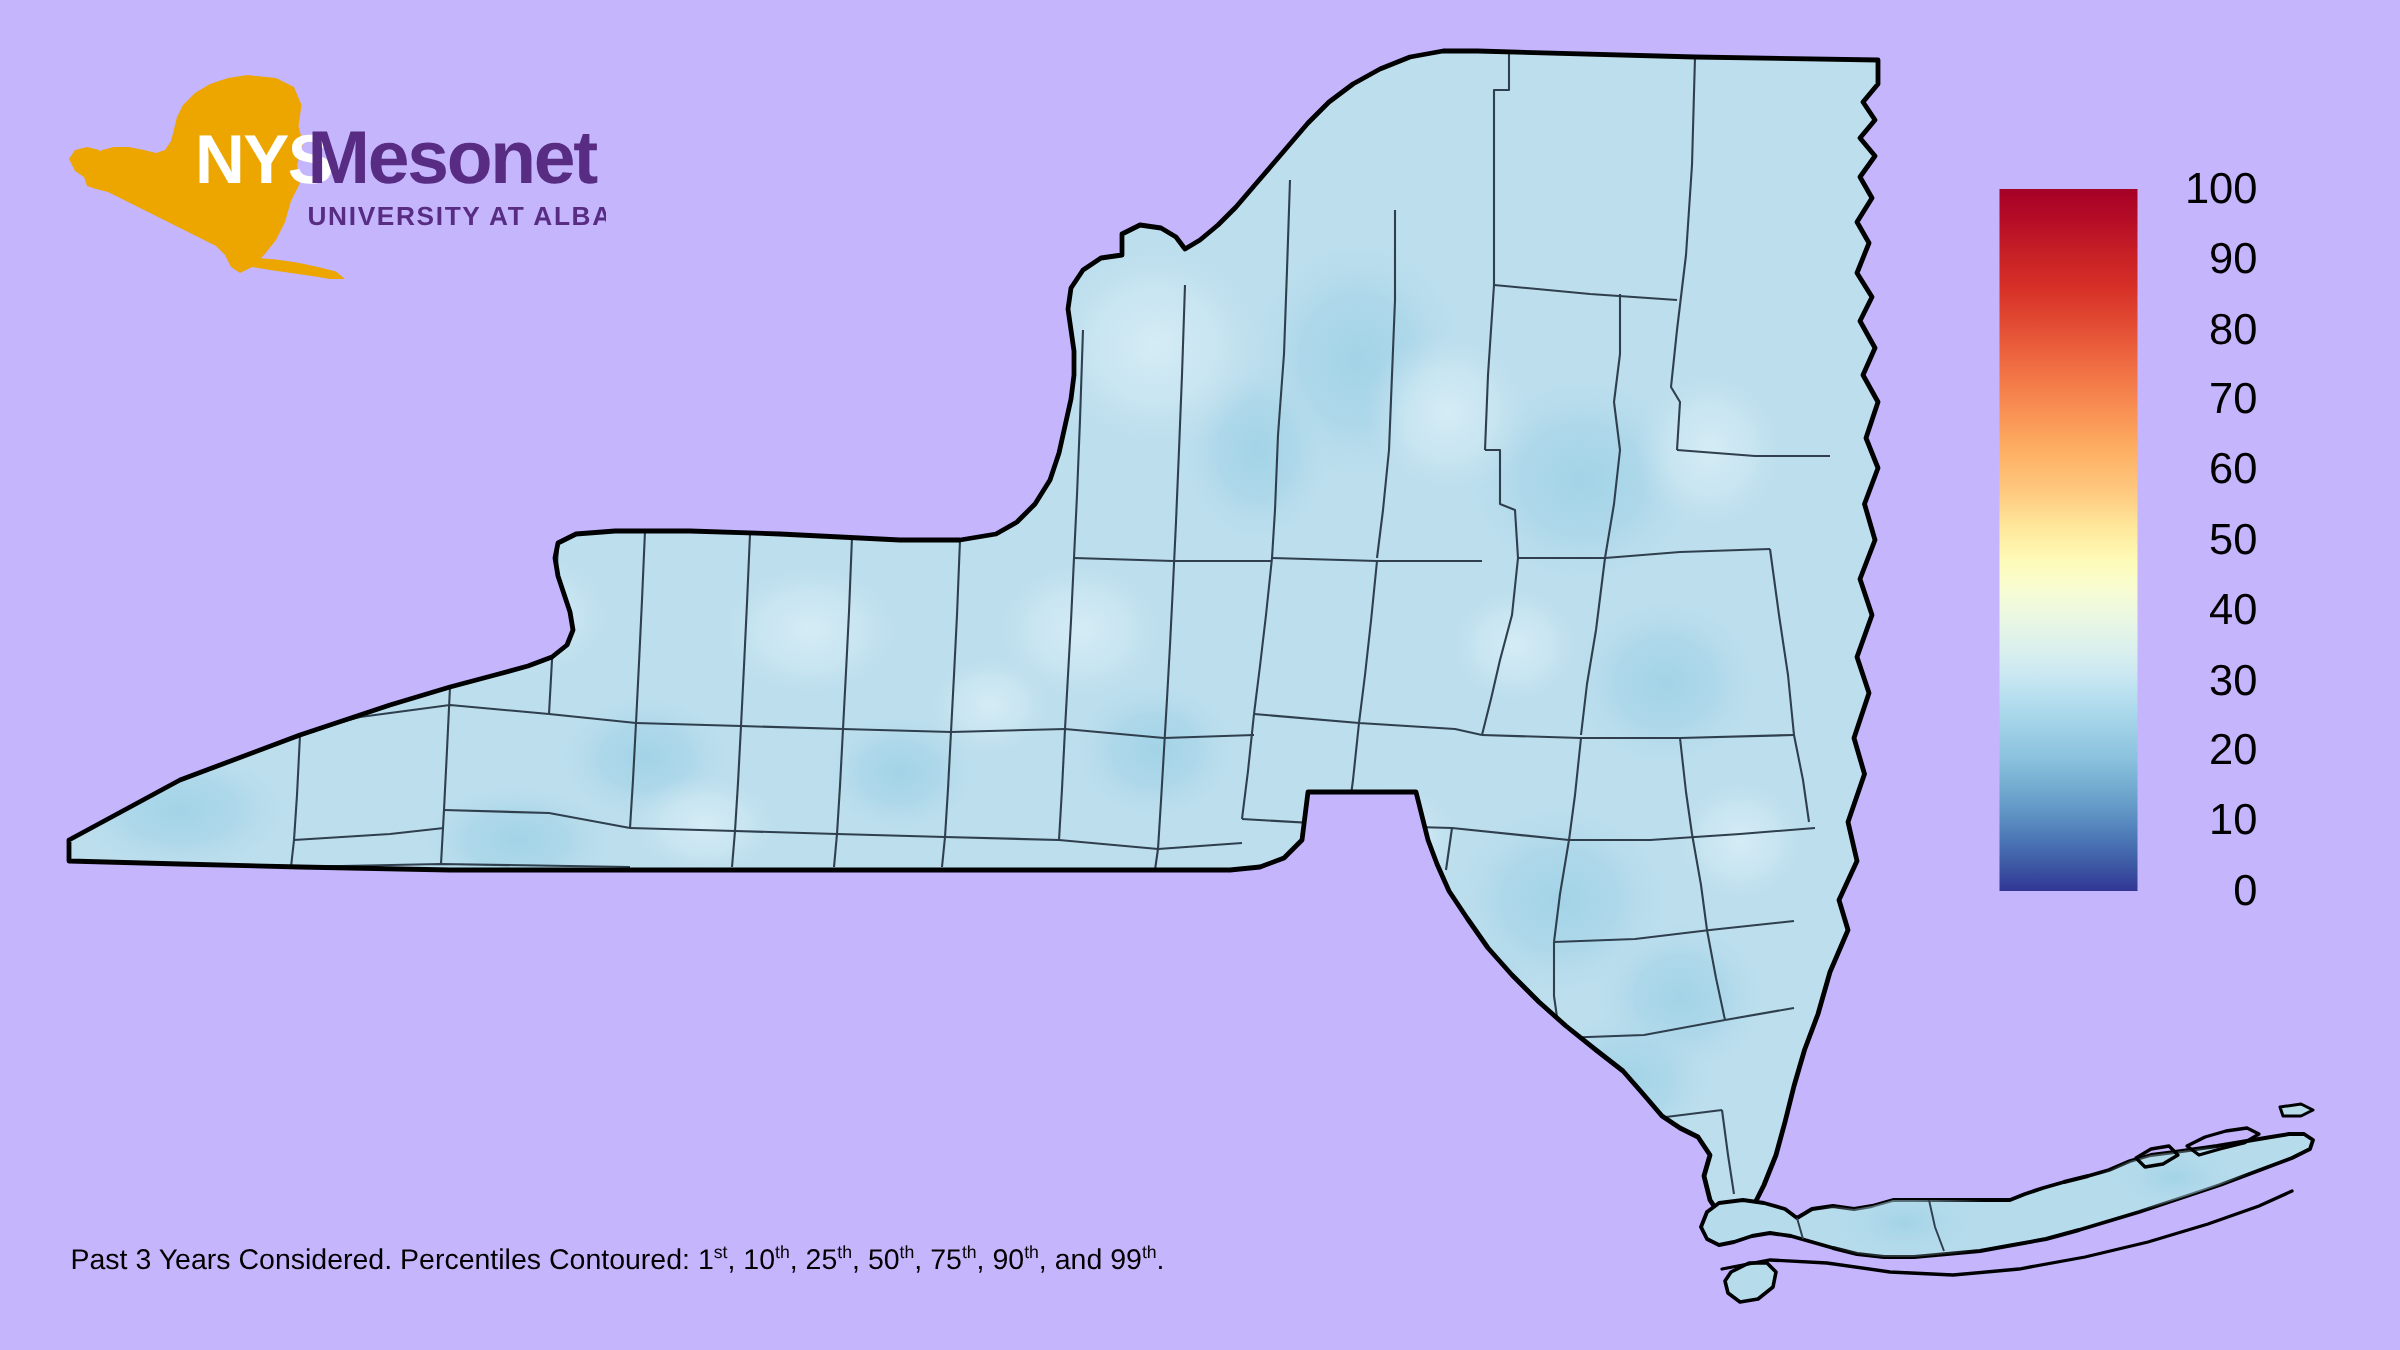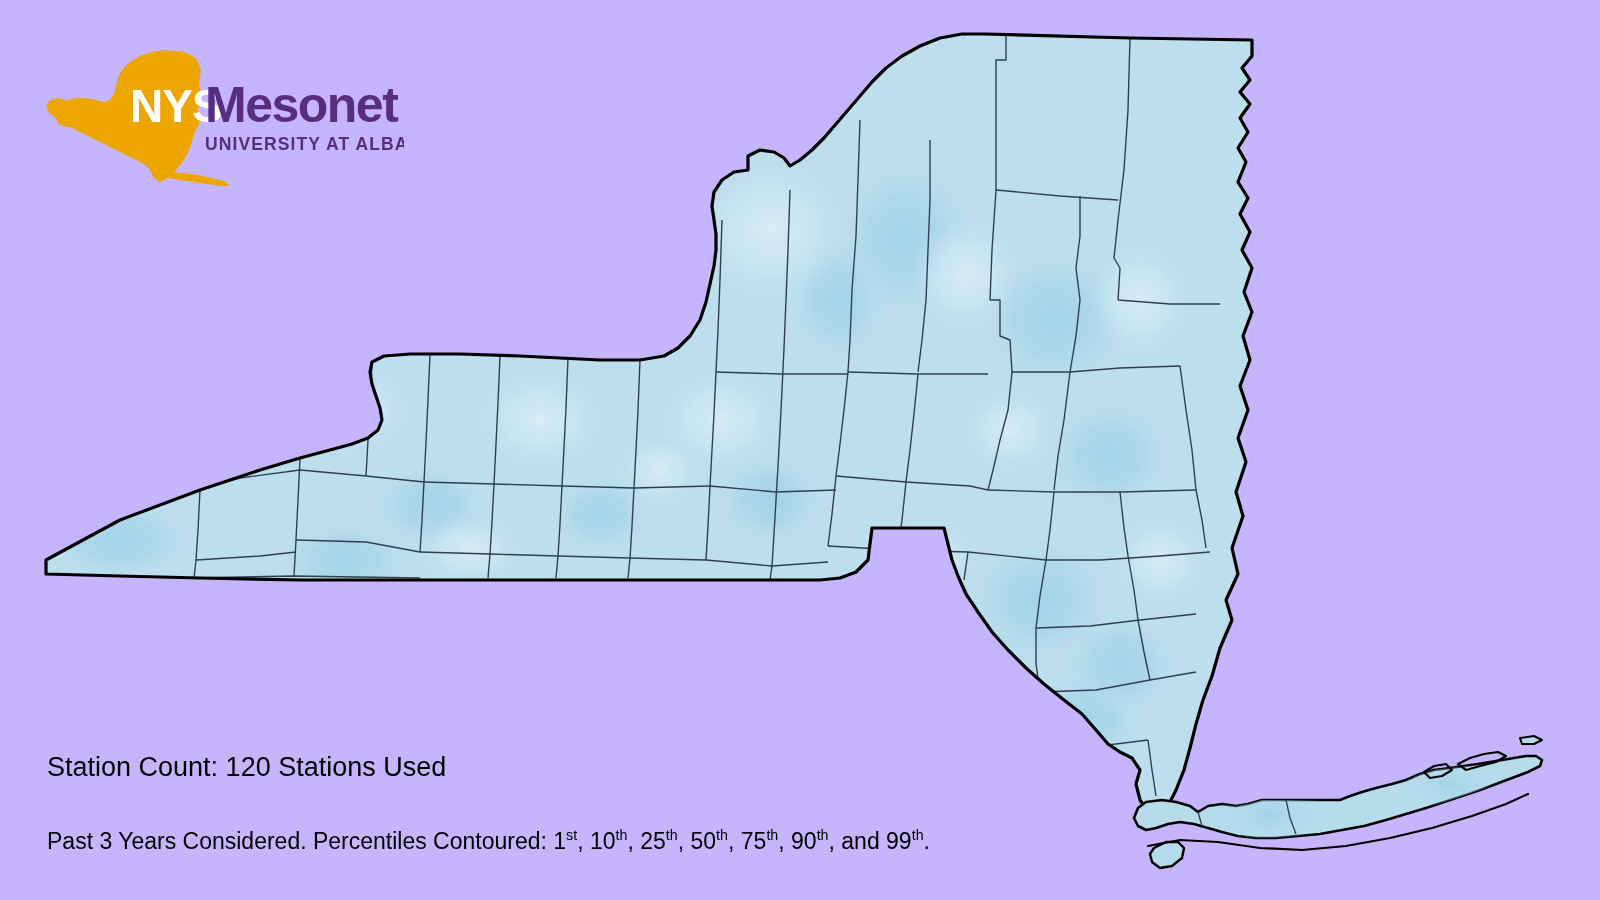--- a/index.html
+++ b/index.html
@@ -123,21 +123,21 @@
     left: 47px;
     top: 751px;
     font-size: 27px;
     line-height: 32px;
     white-space: nowrap;
   }
   #footnote {
     position: absolute;
     left: 47px;
     top: 829px;
-    font-size: 23px;
+    font-size: 19px;
     line-height: 24px;
     white-space: nowrap;
   }
   #footnote sup {
     font-size: 0.62em;
     vertical-align: super;
     line-height: 0;
   }
 </style>
 </head>
@@ -407,20 +407,35 @@
       </g>
 
       <text x="86" y="74" font-family="Liberation Sans, sans-serif" font-size="46" font-weight="bold" fill="#ffffff" letter-spacing="-1">NYS</text>
 
       <text x="161" y="74" font-family="Liberation Sans, sans-serif" font-size="50" font-weight="bold" fill="#582c83" letter-spacing="-1.5">Mesonet</text>
 
       <text x="161" y="102" font-family="Liberation Sans, sans-serif" font-size="17.5" font-weight="bold" fill="#582c83" letter-spacing="1.1">UNIVERSITY AT ALBANY</text>
     </svg>
   </div>
 
-
-  <div id="station-line">Station Count: 120 Stations Used</div>
+  <div id="colorbar-wrap">
+    <div id="colorbar-bar"></div>
+    <div id="colorbar-ticks">
+      <div class="cb-tick" style="top:-14px">100</div>
+      <div class="cb-tick" style="top:32.8px">90</div>
+      <div class="cb-tick" style="top:79.6px">80</div>
+      <div class="cb-tick" style="top:126.4px">70</div>
+      <div class="cb-tick" style="top:173.2px">60</div>
+      <div class="cb-tick" style="top:220px">50</div>
+      <div class="cb-tick" style="top:266.8px">40</div>
+      <div class="cb-tick" style="top:313.6px">30</div>
+      <div class="cb-tick" style="top:360.4px">20</div>
+      <div class="cb-tick" style="top:407.2px">10</div>
+      <div class="cb-tick" style="top:454px">0</div>
+    </div>
+  </div>
+
 
   <div id="footnote">
     <span>Past 3 Years Considered. Percentiles Contoured: </span><span>1</span><sup>st</sup>, <span>10</span><sup>th</sup>, <span>25</span><sup>th</sup>, <span>50</span><sup>th</sup>, <span>75</span><sup>th</sup>, <span>90</span><sup>th</sup><span>, and </span><span>99</span><sup>th</sup><span>.</span>
   </div>
 
 </div>
 
 </body></html>

